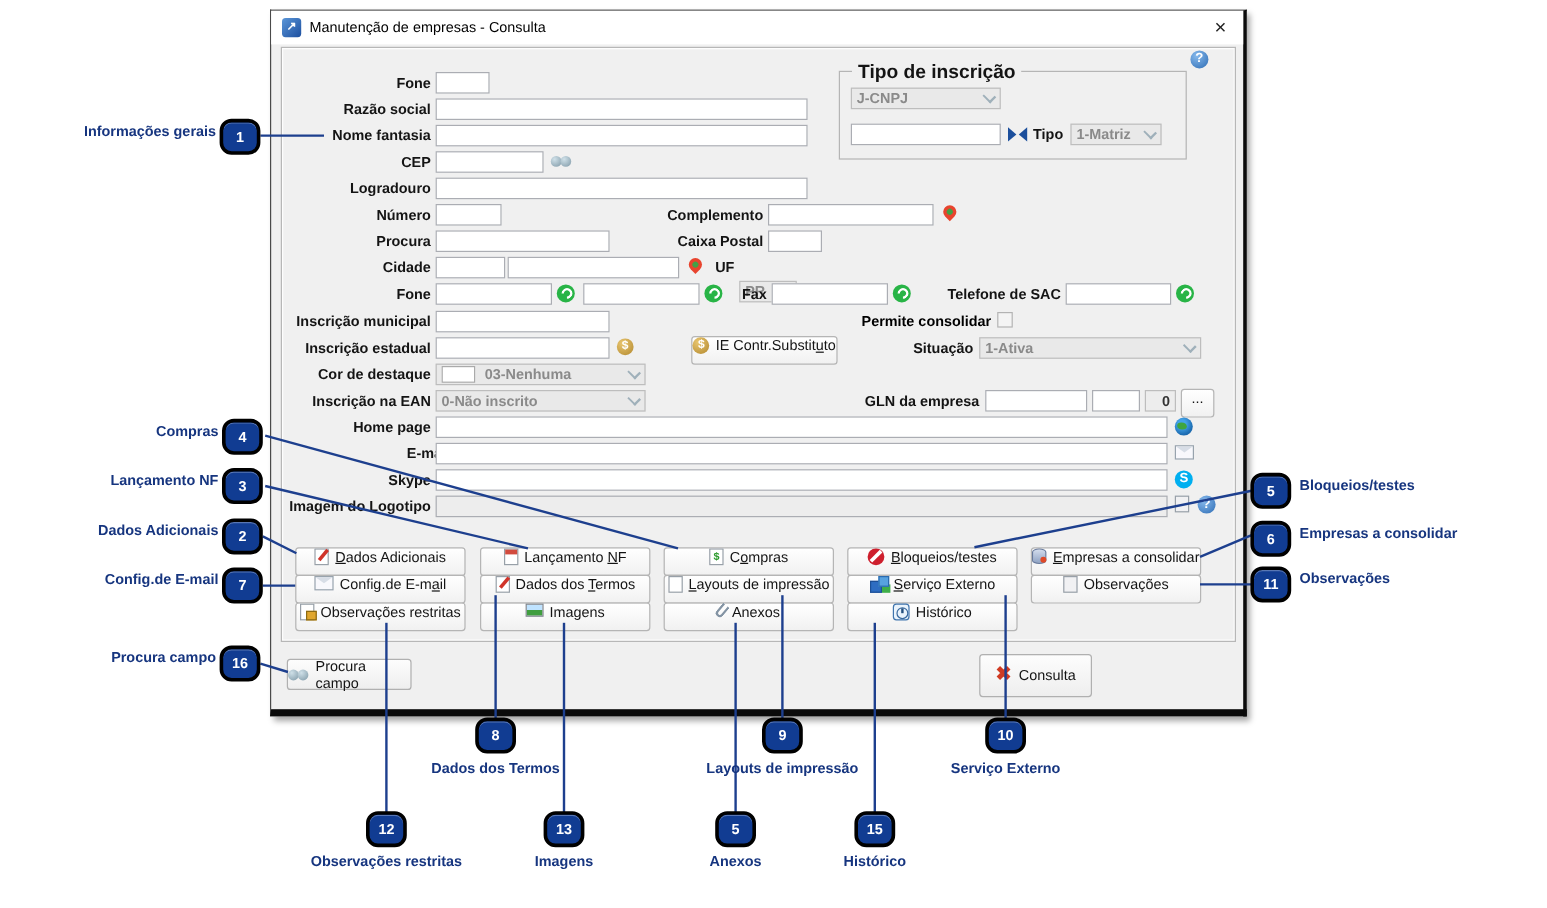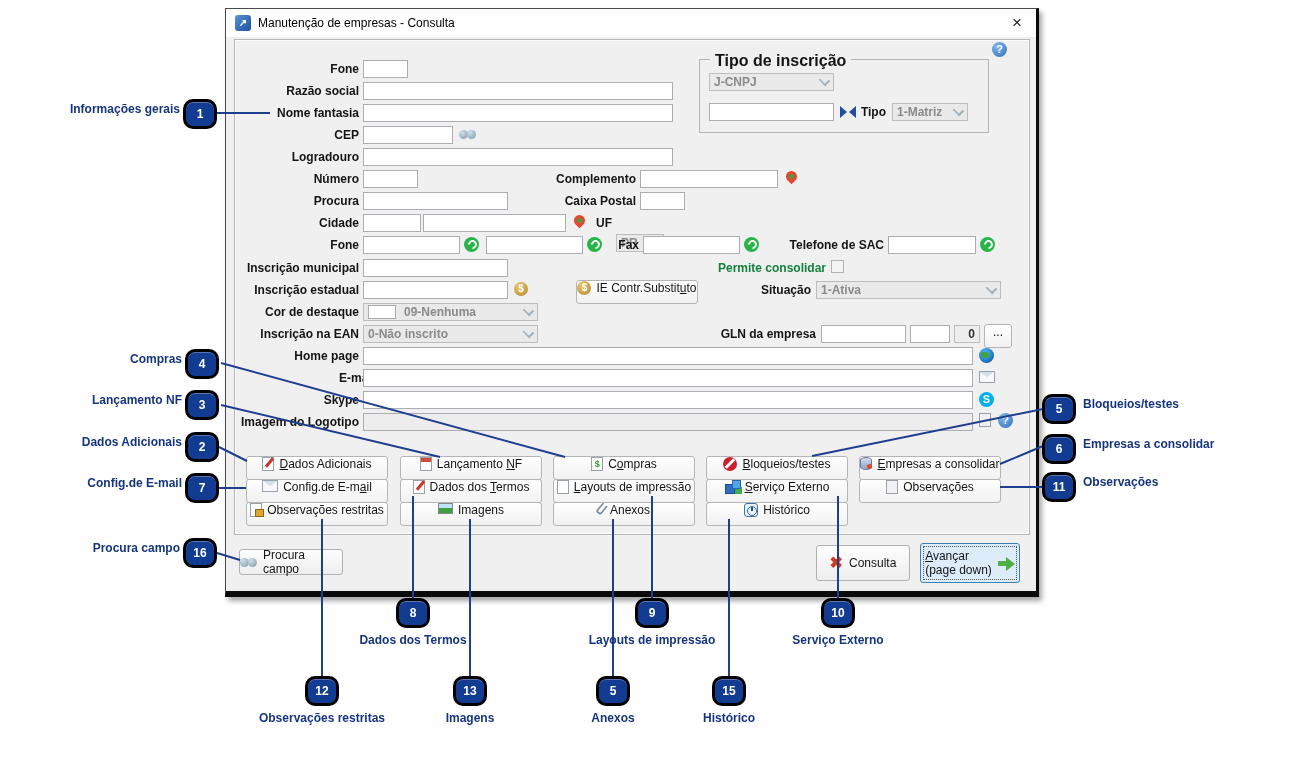--- a/index.html
+++ b/index.html
@@ -13,21 +13,21 @@
   .tic{position:absolute;left:9px;top:6px;width:16px;height:16px;border-radius:3px;
     background:linear-gradient(135deg,#5b96d8,#1c4f9f);}
   .tic::after{content:"\2197";display:block;color:#fff;font:bold 10px/16px "Liberation Sans",sans-serif;text-align:center;}
   #title-text{position:absolute;left:32px;top:7px;font-size:12px;color:#000;white-space:nowrap;}
   #close-x{position:absolute;right:14px;top:4px;font-size:17px;color:#222;cursor:default;line-height:20px;}
   #panel{position:absolute;left:8px;top:30px;width:794px;height:494px;background:#f0f0f0;
     border:1px solid #b7b7b7;box-shadow:inset 0 0 0 1px #fdfdfd;}
 
   
   .lbl{position:absolute;font-size:12px;font-weight:bold;color:#141414;text-align:right;white-space:nowrap;}
-  .lbl.dis{color:#15803d;}
+  .lbl.dis{color:#000000;}
   .inp{position:absolute;height:18px;border:1px solid #abadb3;background:#fff;box-sizing:border-box;
     font:12px "Liberation Sans",sans-serif;padding:0 3px;outline:none;}
   .inp.gdis{background:#ededed;}
   .cmb{position:absolute;height:18px;border:1px solid #bdbdbd;background:#e9e9e9;box-sizing:border-box;
     display:flex;align-items:center;padding:0 4px;}
   .cmb-t{font-size:12px;font-weight:bold;color:#8a8a8a;white-space:nowrap;}
   .chev{margin-left:auto;width:7px;height:7px;border-right:2px solid #9fb0ba;border-bottom:2px solid #9fb0ba;
     transform:rotate(45deg) scaleY(.8);margin-bottom:3px;flex:none;}
   .grp{position:absolute;border:1px solid #b5b5b5;}
   .grp-legend{position:absolute;left:10px;top:-8px;background:#f0f0f0;padding:0 5px;font-size:16px;font-weight:bold;color:#141414;white-space:nowrap;}
@@ -193,21 +193,21 @@
     </div>
     <div class="lbl" style="left:480px;top:274px;width:105px;">Situação</div>
     <div class="cmb" style="left:590px;top:272px;width:185px;">
       <span class="cmb-t">1-Ativa</span>
         <span class="chev"></span>
     </div>
 
     <div class="lbl" style="left:10px;top:296px;width:123px;">Cor de destaque</div>
     <div class="cmb" style="left:137px;top:294px;width:175px;">
       <span class="swt"></span>
-      <span class="cmb-t">09-Nenhuma</span>
+      <span class="cmb-t">03-Nenhuma</span>
         <span class="chev"></span>
     </div>
 
     <div class="lbl" style="left:10px;top:318px;width:123px;">Inscrição na EAN</div>
     <div class="cmb" style="left:137px;top:316px;width:175px;">
       <span class="cmb-t">0-Não inscrito</span>
         <span class="chev"></span>
     </div>
     <div class="lbl" style="left:455px;top:318px;width:135px;">GLN da empresa</div>
     <input class="inp" style="left: 595px; top: 316px; width: 85px;">
@@ -293,27 +293,20 @@
       <span class="bl">Histórico</span>
     </div>
 
     <div class="bigbtn" style="left:13px;top:540px;width:104px;height:26px;">
       <span class="ic bnc"></span>
       <span class="bl">Procura campo</span>
     </div>
     <div class="bigbtn" style="left:590px;top:536px;width:94px;height:36px;">
       <span class="ic rx">✖</span>
       <span class="bl">Consulta</span>
-    </div>
-    <div class="bigbtn" id="avancar" style="left:694px;top:534px;width:100px;height:40px;">
-      <span class="av-txt">
-        <span><u>A</u>vançar</span>
-        <span>(page down)</span>
-      </span>
-      <span class="ic garr"></span>
     </div>
   </div>
 
   <svg id="lines" viewBox="0 0 1289 757">
     <g stroke="#1d3f8e" stroke-width="2" fill="none">
       <line x1="217" y1="113" x2="270" y2="113"></line>
       <line x1="219" y1="447" x2="247" y2="461"></line>
       <line x1="221" y1="405" x2="440" y2="457"></line>
       <line x1="221" y1="363" x2="565" y2="457"></line>
       <line x1="1043" y1="409" x2="812" y2="456"></line>

